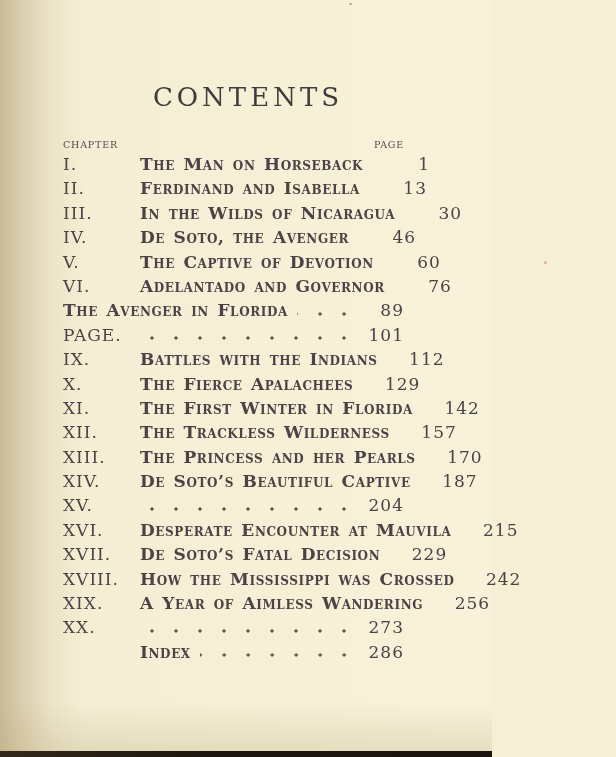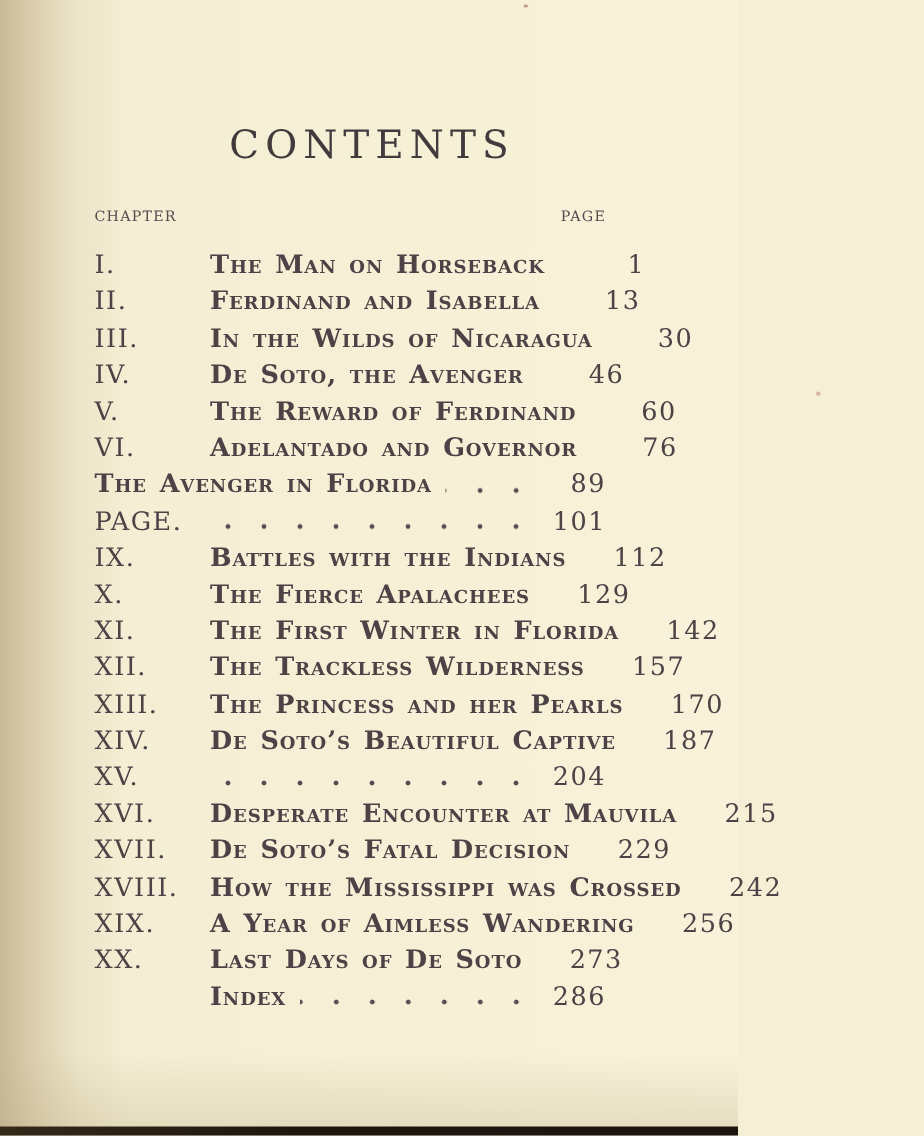--- a/index.html
+++ b/index.html
@@ -41,21 +41,21 @@
     margin: 27px 88px 0 63px; 
   }
   .toc-header {
     display: flex;
     justify-content: space-between;
     align-items: baseline;
     font-size: 9.5px;
     letter-spacing: 0.8px;
     line-height: 12px;
     color: #564a4e;
-    margin-bottom: 14px;
+    margin-bottom: 1px;
   }
   .toc-row {
     display: flex;
     align-items: baseline;
     height: 24.4px;
     line-height: 24.4px;
     font-size: 17px;
     white-space: nowrap;
   }
   .numeral {
@@ -120,21 +120,21 @@
 
   <div class="toc-row">
     <span class="numeral">IV.</span>
     <span class="entry-title">De Soto, the Avenger</span>
     <span class="leader"></span>
     <span class="pageno">46</span>
   </div>
 
   <div class="toc-row">
     <span class="numeral">V.</span>
-    <span class="entry-title">The Reward of Ferdinand</span>
+    <span class="entry-title">The Captive of Devotion</span>
     <span class="leader"></span>
     <span class="pageno">60</span>
   </div>
 
   <div class="toc-row">
     <span class="numeral">VI.</span>
     <span class="entry-title">Adelantado and Governor</span>
     <span class="leader"></span>
     <span class="pageno">76</span>
   </div>
@@ -222,21 +222,20 @@
 
   <div class="toc-row">
     <span class="numeral">XIX.</span>
     <span class="entry-title">A Year of Aimless Wandering</span>
     <span class="leader"></span>
     <span class="pageno">256</span>
   </div>
 
   <div class="toc-row">
     <span class="numeral">XX.</span>
-    <span class="entry-title">Last Days of De Soto</span>
     <span class="leader"></span>
     <span class="pageno">273</span>
   </div>
 
   <div class="toc-row">
     <span class="numeral"></span>
     <span class="entry-title">Index</span>
     <span class="leader"></span>
     <span class="pageno">286</span>
   </div>

